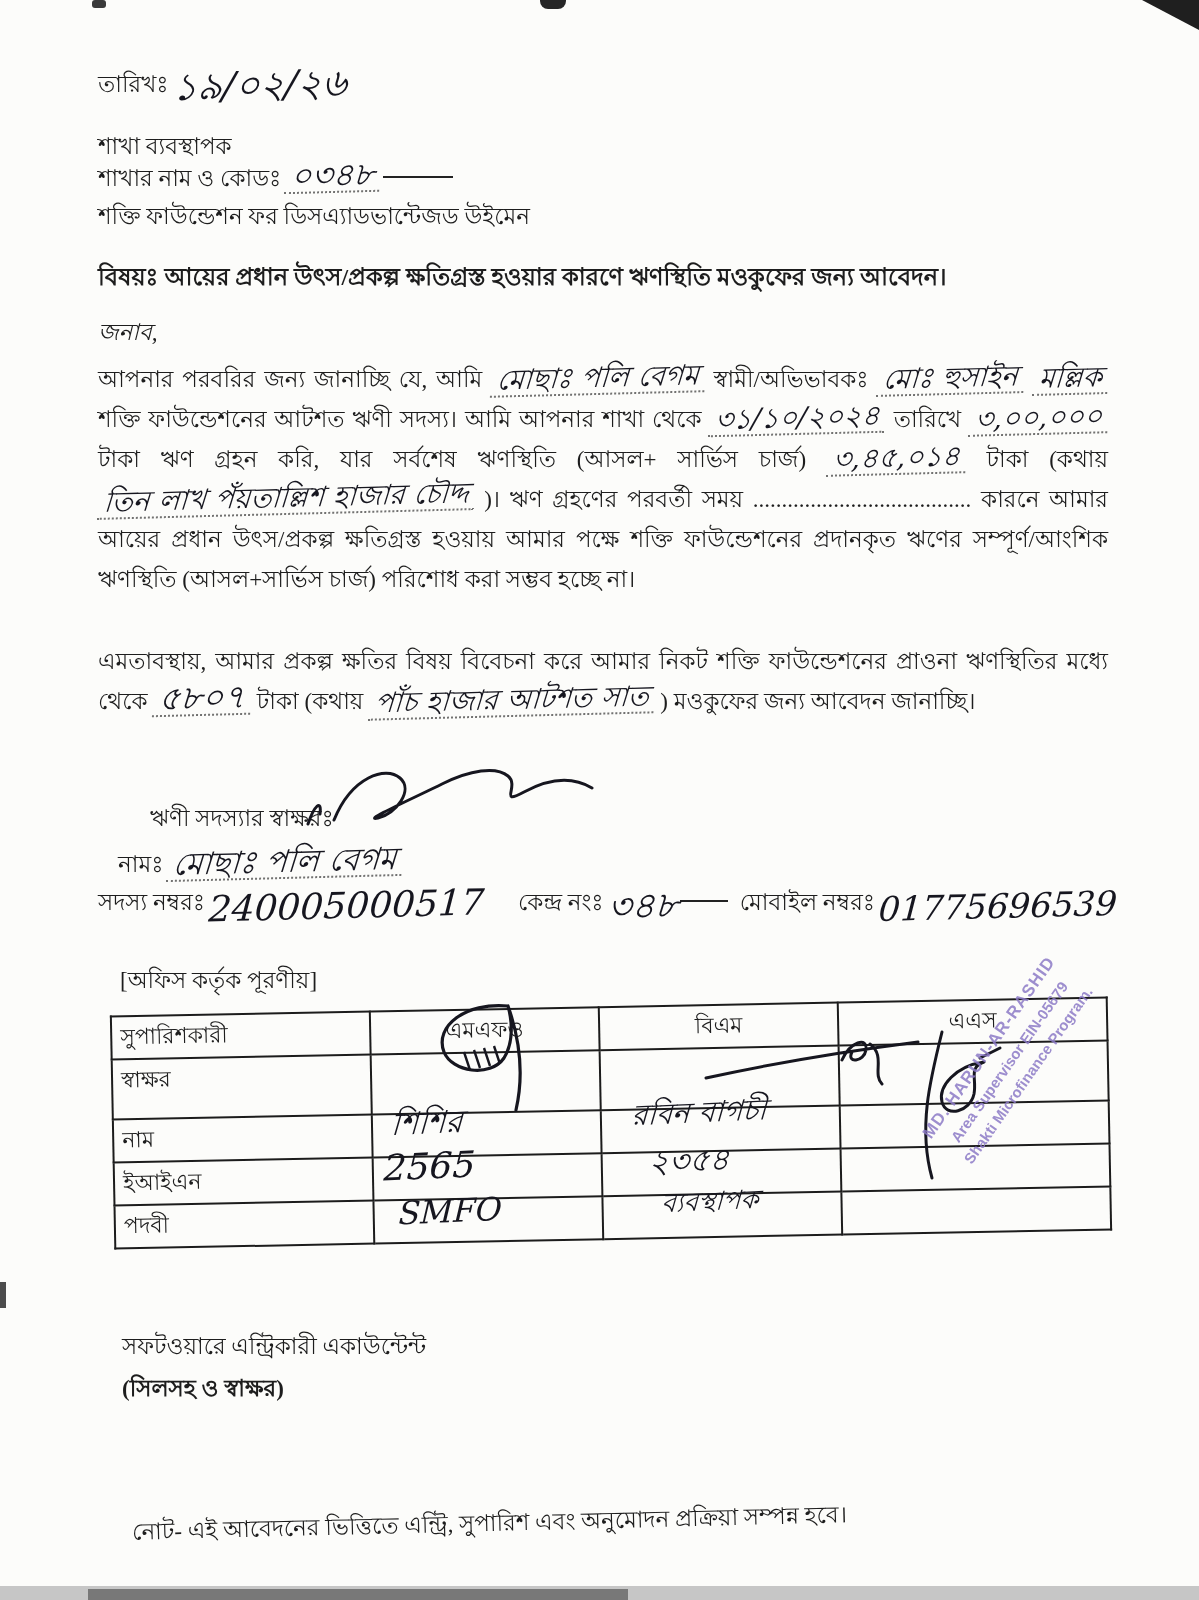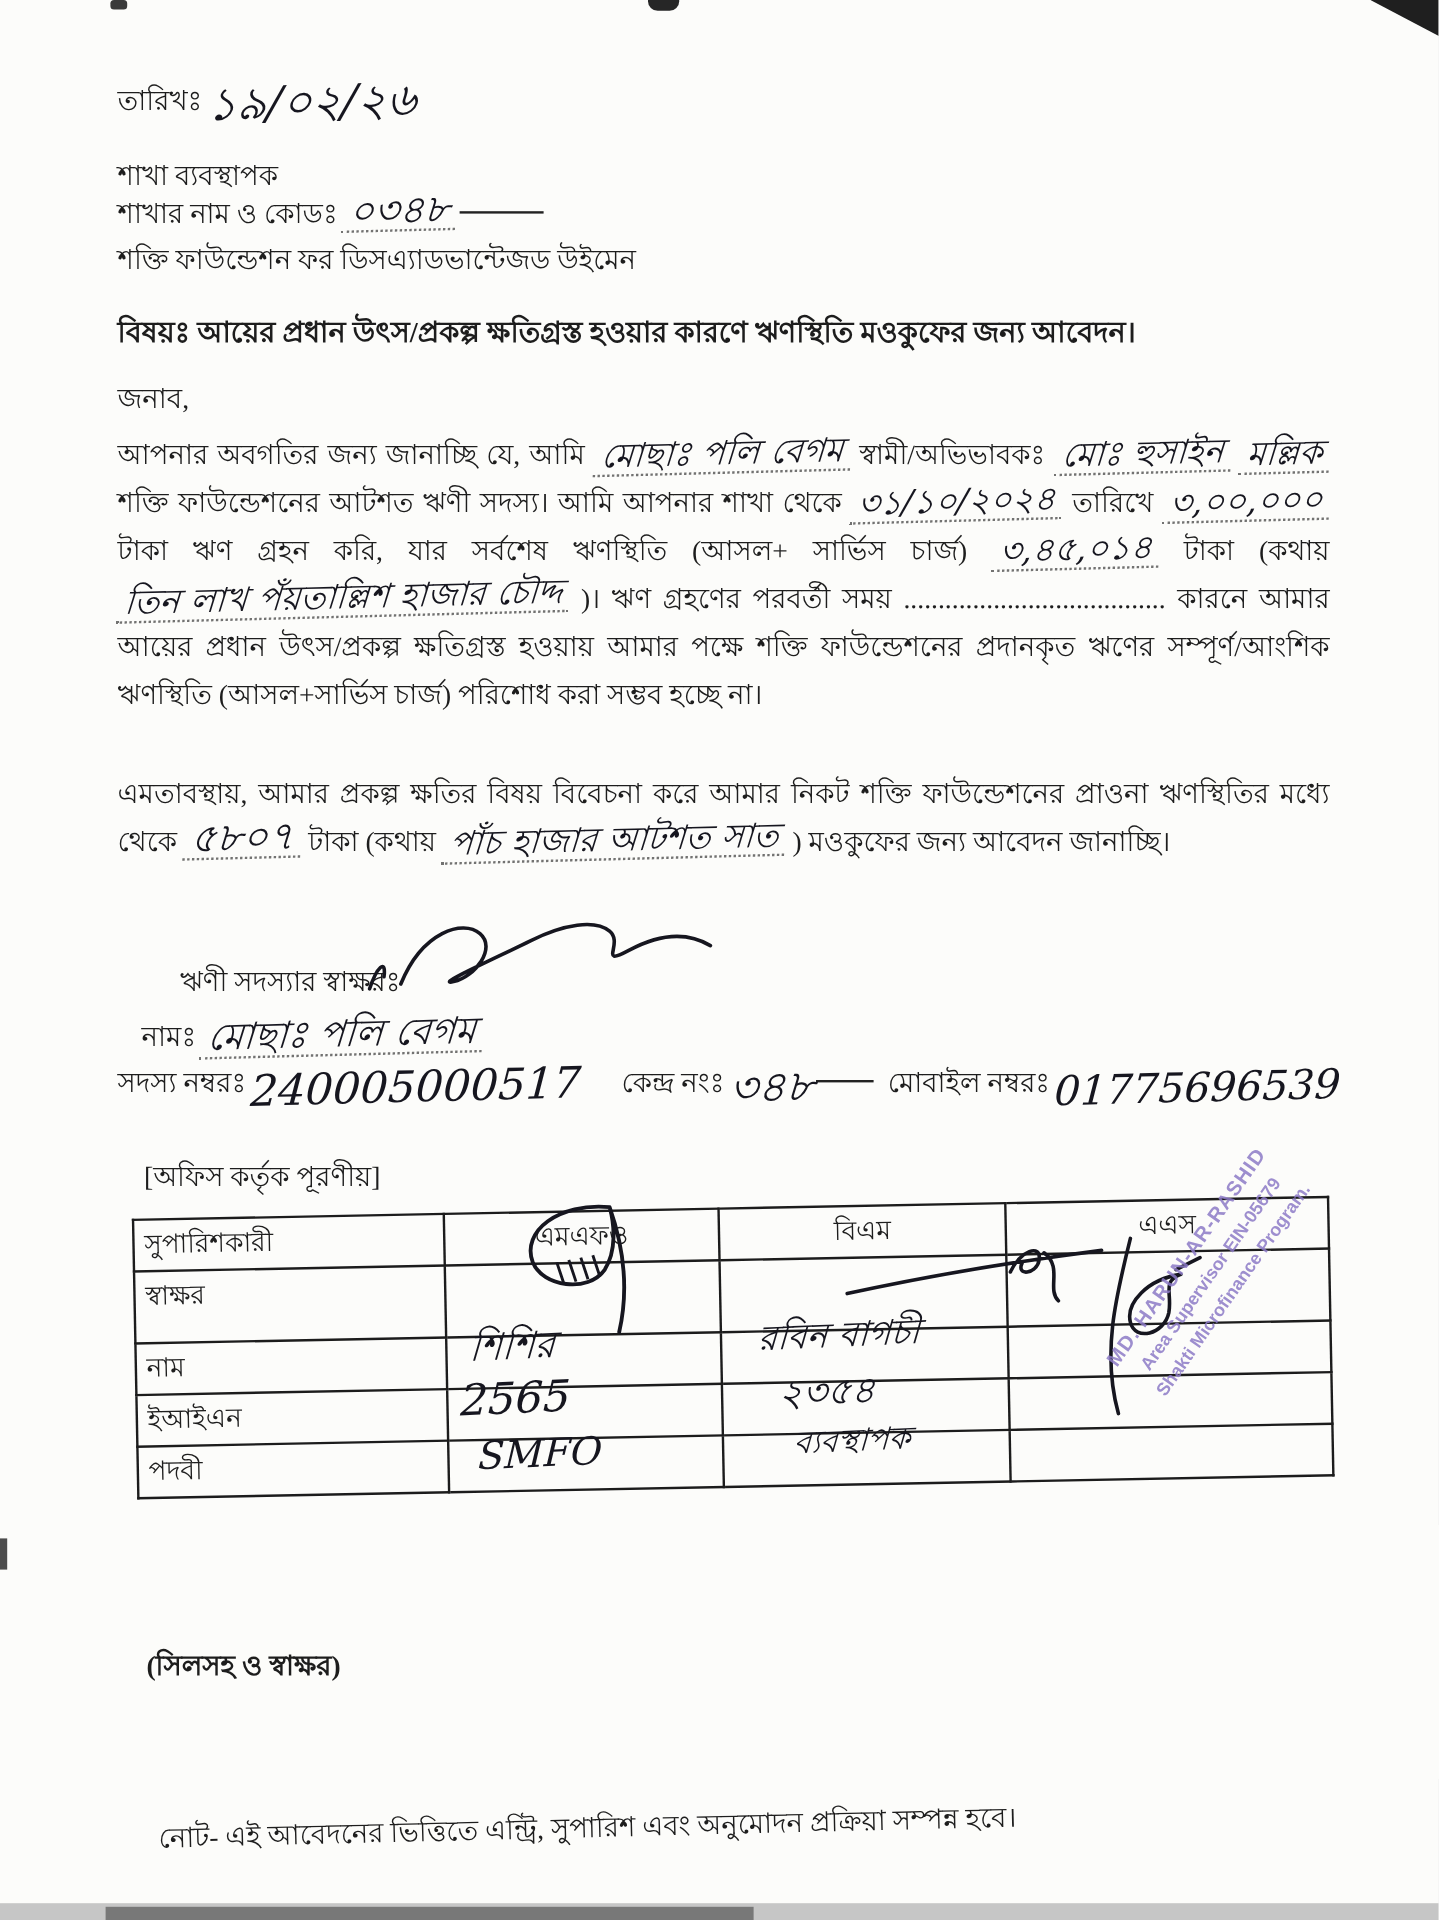--- a/index.html
+++ b/index.html
@@ -63,24 +63,24 @@
 
   <div class="abs print label23" style="left:98px;top:128px;">শাখা ব্যবস্থাপক</div>
   <div class="abs" style="left:98px;top:160px;">
     <span class="print label23">শাখার নাম ও কোডঃ</span>
     <span class="hw dottedline" style="font-size:32px;">০৩৪৮</span><span class="longdash"></span>
   </div>
   <div class="abs print bold" style="left:98px;top:258px;width:1010px;font-size:24px;">বিষয়ঃ আয়ের প্রধান উৎস/প্রকল্প ক্ষতিগ্রস্ত হওয়ার কারণে ঋণস্থিতি মওকুফের জন্য আবেদন।</div>
 
   <div class="abs print label23" style="left:98px;top:198px;">শক্তি ফাউন্ডেশন ফর ডিসএ্যাডভান্টেজড উইমেন</div>
 
-  <div class="abs print label23" style="left:98px;top:314px;">জনাব,</div>
+  <div class="abs print label23" style="left:98px;top:314px;font-style:italic;">জনাব,</div>
 
   <div class="abs print bodytext" style="left:98px;top:360px;width:1010px;">
-    <span>আপনার অবগতির জন্য জানাচ্ছি যে, আমি</span>
+    <span>আপনার পরবরির জন্য জানাচ্ছি যে, আমি</span>
     <span class="hw hw-med dottedline">মোছাঃ পলি বেগম</span>
     <span>স্বামী/অভিভাবকঃ</span>
     <span class="hw hw-med dottedline">মোঃ হুসাইন</span>
     <span class="hw hw-med dottedline">মল্লিক</span>
     <span>শক্তি ফাউন্ডেশনের আটশত ঋণী সদস্য। আমি আপনার শাখা থেকে</span>
     <span class="hw hw-med dottedline">৩১/১০/২০২৪</span>
     <span>তারিখে</span>
     <span class="hw hw-med dottedline">৩,০০,০০০</span>
     <span>টাকা ঋণ গ্রহন করি, যার সর্বশেষ ঋণস্থিতি (আসল+ সার্ভিস চার্জ)</span>
     <span class="hw hw-med dottedline">৩,৪৫,০১৪</span>
@@ -185,17 +185,18 @@
   <svg class="sig" style="left:880px;top:1028px;" width="140" height="155" viewBox="0 0 140 155">
     <path d="M62,4 C50,52 38,100 52,150 M104,34 C76,38 58,58 62,74 C66,90 90,84 94,66 C97,50 88,40 104,34 M100,30 L120,20" fill="none" stroke="#16161f" stroke-width="3" stroke-linecap="round"></path>
   </svg>
 
   <div id="stamp">
     <div class="s1">MD. HARUN-AR-RASHID</div>
     <div class="s2">Area Supervisor EIN-05679</div>
     <div class="s3">Shakti Microfinance Program.</div>
   </div>
 
+  <div class="abs print label23" style="left:122px;top:1328px;">সফটওয়ারে এন্ট্রিকারী একাউন্টেন্ট</div>
   <div class="abs print label23" style="left:122px;top:1370px;font-weight:bold;">(সিলসহ ও স্বাক্ষর)</div>
 
   <div class="abs print label23" style="left:132px;top:1502px;transform:rotate(-1.4deg);width:960px;">নোট- এই আবেদনের ভিত্তিতে এন্ট্রি, সুপারিশ এবং অনুমোদন প্রক্রিয়া সম্পন্ন হবে।</div>
 
 </div>
 
 </body></html>

